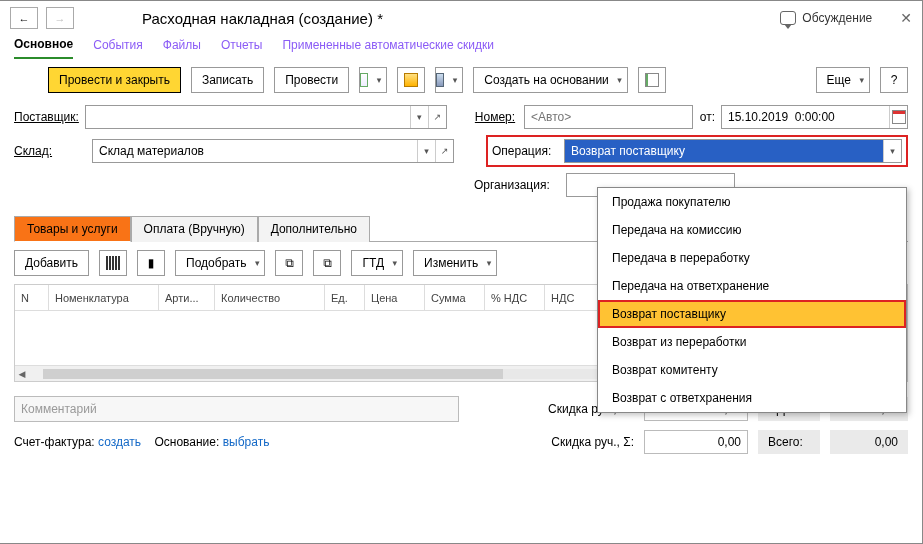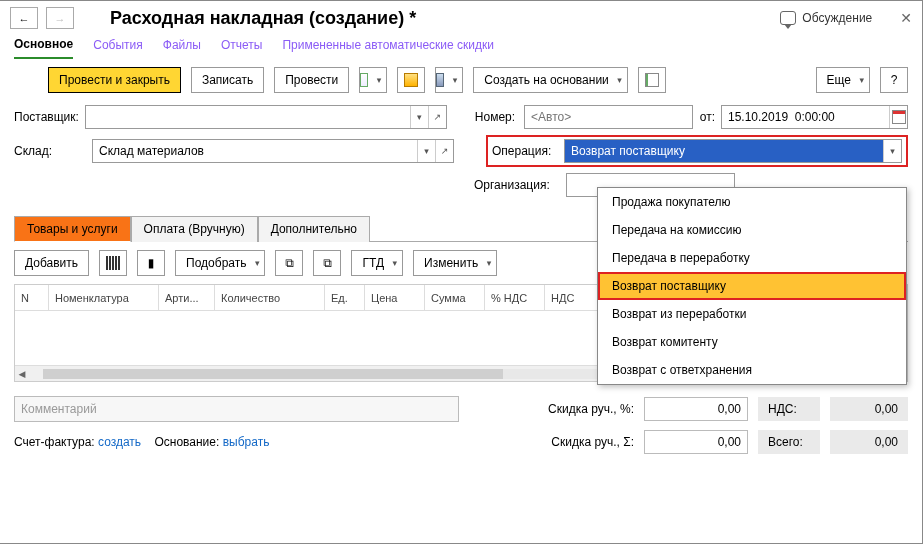--- a/index.html
+++ b/index.html
@@ -27,23 +27,23 @@
     width: 28px; height: 22px;
     border: 1px solid #aaa;
     background: #fff;
     display: inline-flex;
     align-items: center; justify-content: center;
     font-size: 11px;
     cursor: pointer;
   }
   .nav-btn.disabled { color: #bbb; }
   .title {
-    font-size: 18px;
-    margin-left: 28px;
-    font-weight: bold;
+    font-size: 15px;
+    margin-left: 60px;
+    font-weight: normal;
   }
   .header-spacer { flex: 1; }
   .discuss {
     display: inline-flex;
     align-items: center;
     gap: 6px;
     color: #333;
     cursor: pointer;
   }
   .speech-icon {
@@ -121,21 +121,21 @@
   .toolbar .spacer { flex: 1; }
 
   
   .form-area { padding: 4px 14px; }
   .form-row {
     display: flex;
     align-items: center;
     margin-bottom: 6px;
     gap: 6px;
   }
-  .label { width: 72px; }
+  .label { width: 72px; text-decoration: underline; }
   .field {
     border: 1px solid #999;
     height: 24px;
     background: #fff;
     display: flex;
     align-items: center;
   }
   .field input {
     border: none;
     outline: none;
@@ -474,17 +474,18 @@
     <div class="num-field">0,00</div>
     <div class="total-box">Всего:</div>
     <div class="total-box" style="text-align:right;min-width:78px">0,00</div>
   </div>
 </div>
 
 <div class="dropdown-popup" style="top:186px; left:597px; width:310px">
   <div class="dropdown-item">Продажа покупателю</div>
   <div class="dropdown-item">Передача на комиссию</div>
   <div class="dropdown-item">Передача в переработку</div>
+  <div class="dropdown-item">Передача на ответхранение</div>
   <div class="dropdown-item selected">Возврат поставщику</div>
   <div class="dropdown-item">Возврат из переработки</div>
   <div class="dropdown-item">Возврат комитенту</div>
   <div class="dropdown-item">Возврат с ответхранения</div>
 </div>
 
 </body></html>

